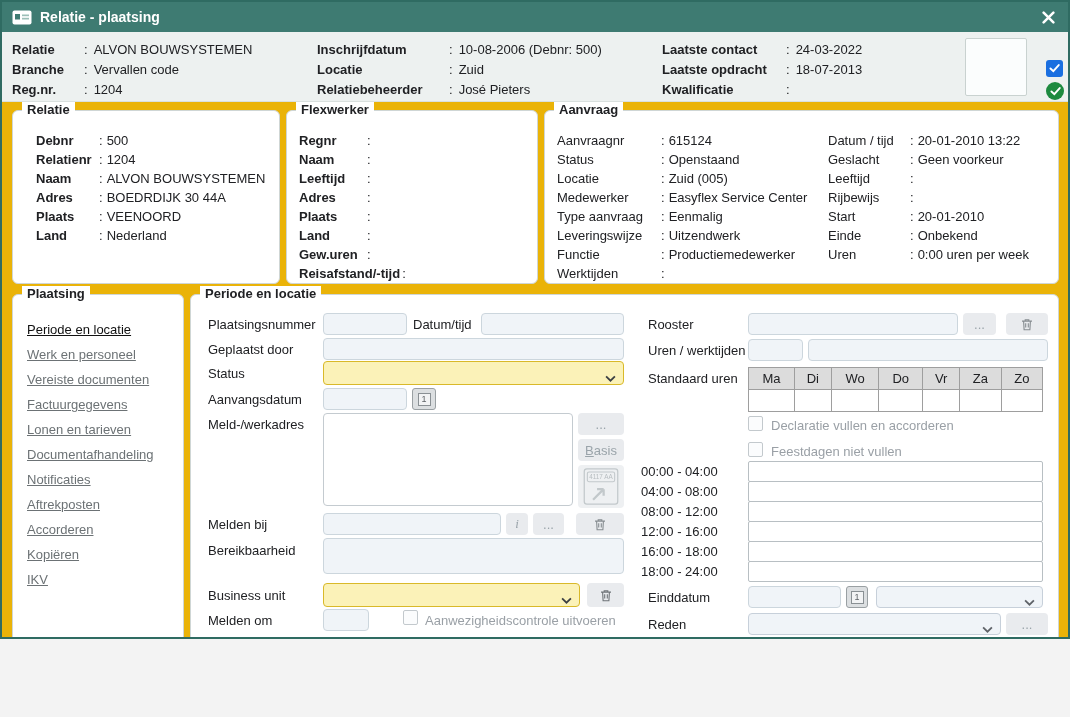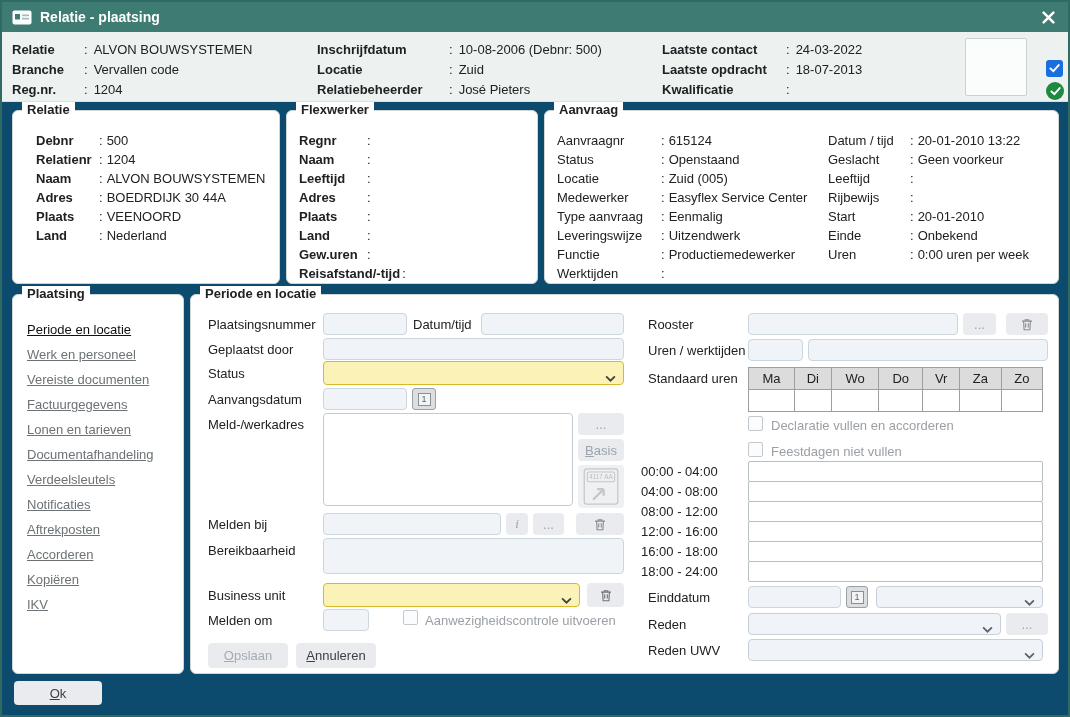--- a/index.html
+++ b/index.html
@@ -1,18 +1,18 @@
 <!DOCTYPE html>
 <html><head>
 <meta charset="utf-8">
 <style>
   * { margin:0; padding:0; box-sizing:border-box; }
   html,body { background:#f3f3f3; }
   body { font-family:"Liberation Sans", sans-serif; font-size:13px; color:#202124; }
-  .window { position:relative; width:1070px; height:717px; background:#0c4a6e;
+  .window { position:relative; width:1070px; height:639px; background:#eab308;
             border:2px solid #2f6b62; overflow:hidden; }
 
   
   .titlebar { position:absolute; left:0; top:0; right:0; height:30px; background:#3e7b72;
               display:flex; align-items:center; padding:0 10px; gap:8px; }
   .titlebar .title { color:#fff; font-weight:bold; font-size:14px; flex:1; }
   .closebtn { width:20px; height:20px; display:flex; align-items:center; justify-content:center; cursor:pointer; }
 
   
   .header { position:absolute; left:0; top:30px; right:0; height:70px; background:#edf1f0;
@@ -350,21 +350,20 @@
 
   <div class="groupbox box-sidebar">
     <span class="gtitle">Plaatsing</span>
     <div class="side-items">
       <a class="side-link active">Periode en locatie</a>
       <a class="side-link">Werk en personeel</a>
       <a class="side-link">Vereiste documenten</a>
       <a class="side-link">Factuurgegevens</a>
       <a class="side-link">Lonen en tarieven</a>
       <a class="side-link">Documentafhandeling</a>
-      <a class="side-link">Verdeelsleutels</a>
       <a class="side-link">Notificaties</a>
       <a class="side-link">Aftrekposten</a>
       <a class="side-link">Accorderen</a>
       <a class="side-link">Kopiëren</a>
       <a class="side-link">IKV</a>
     </div>
   </div>
 
   <div class="groupbox box-main">
     <span class="gtitle">Periode en locatie</span>

